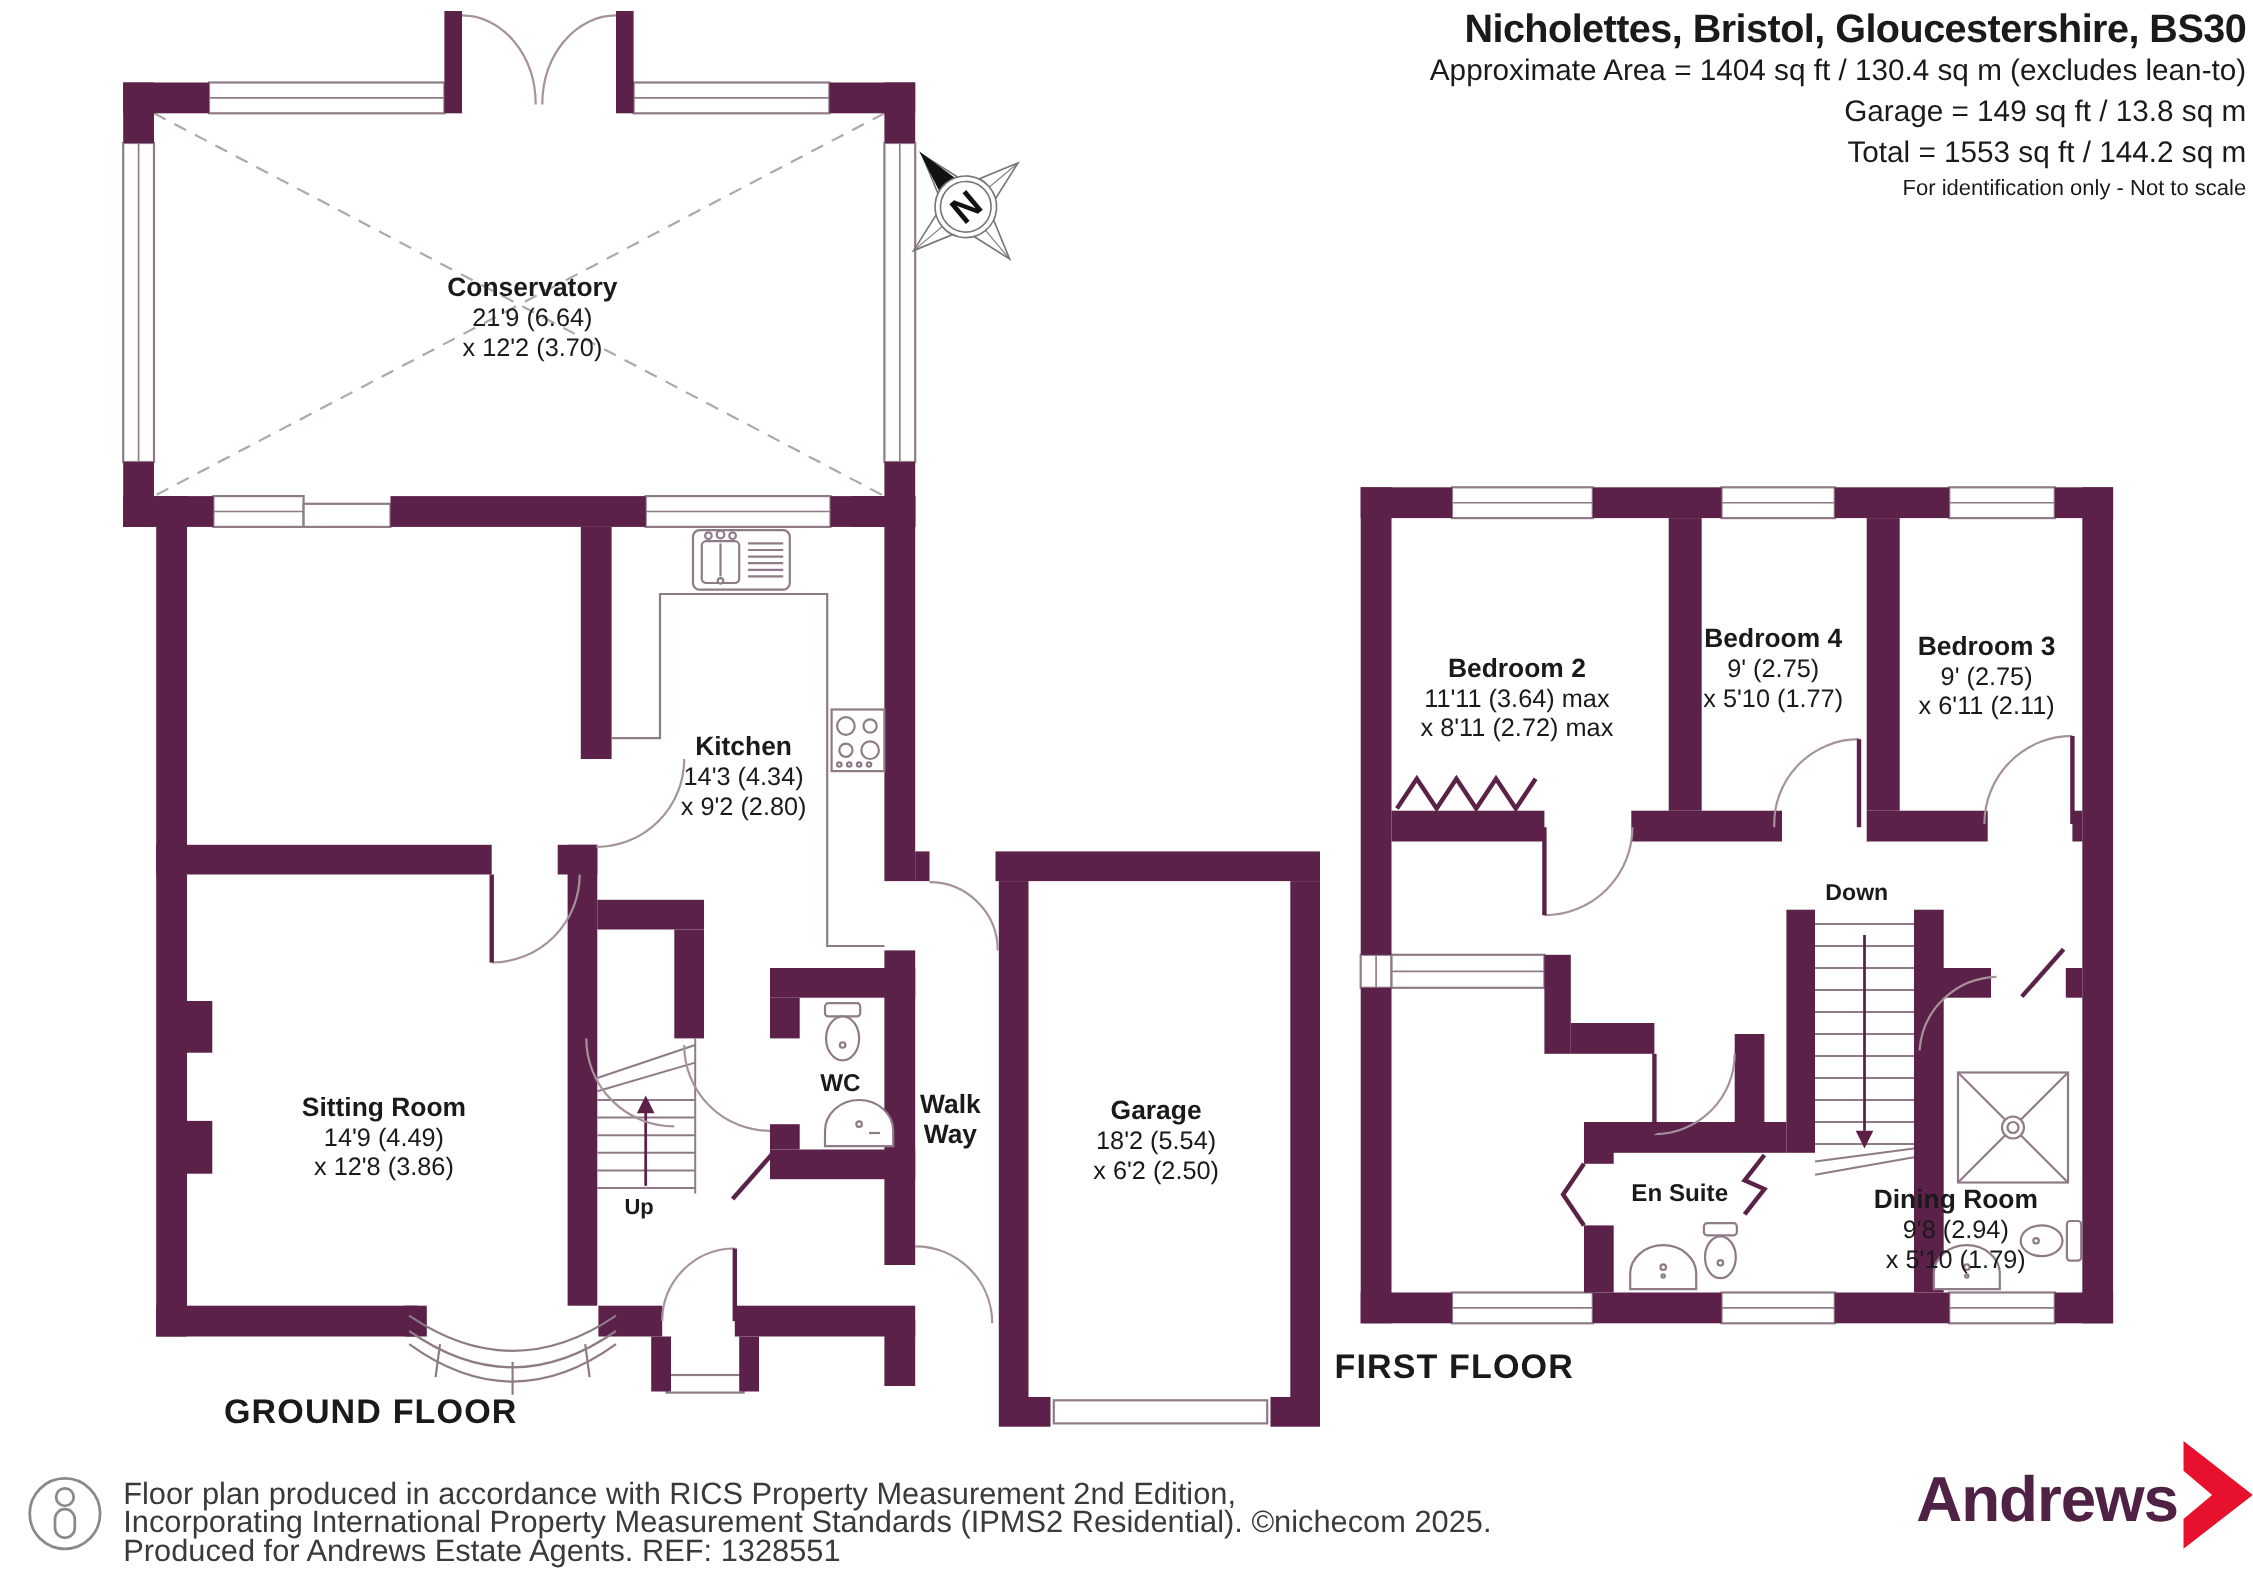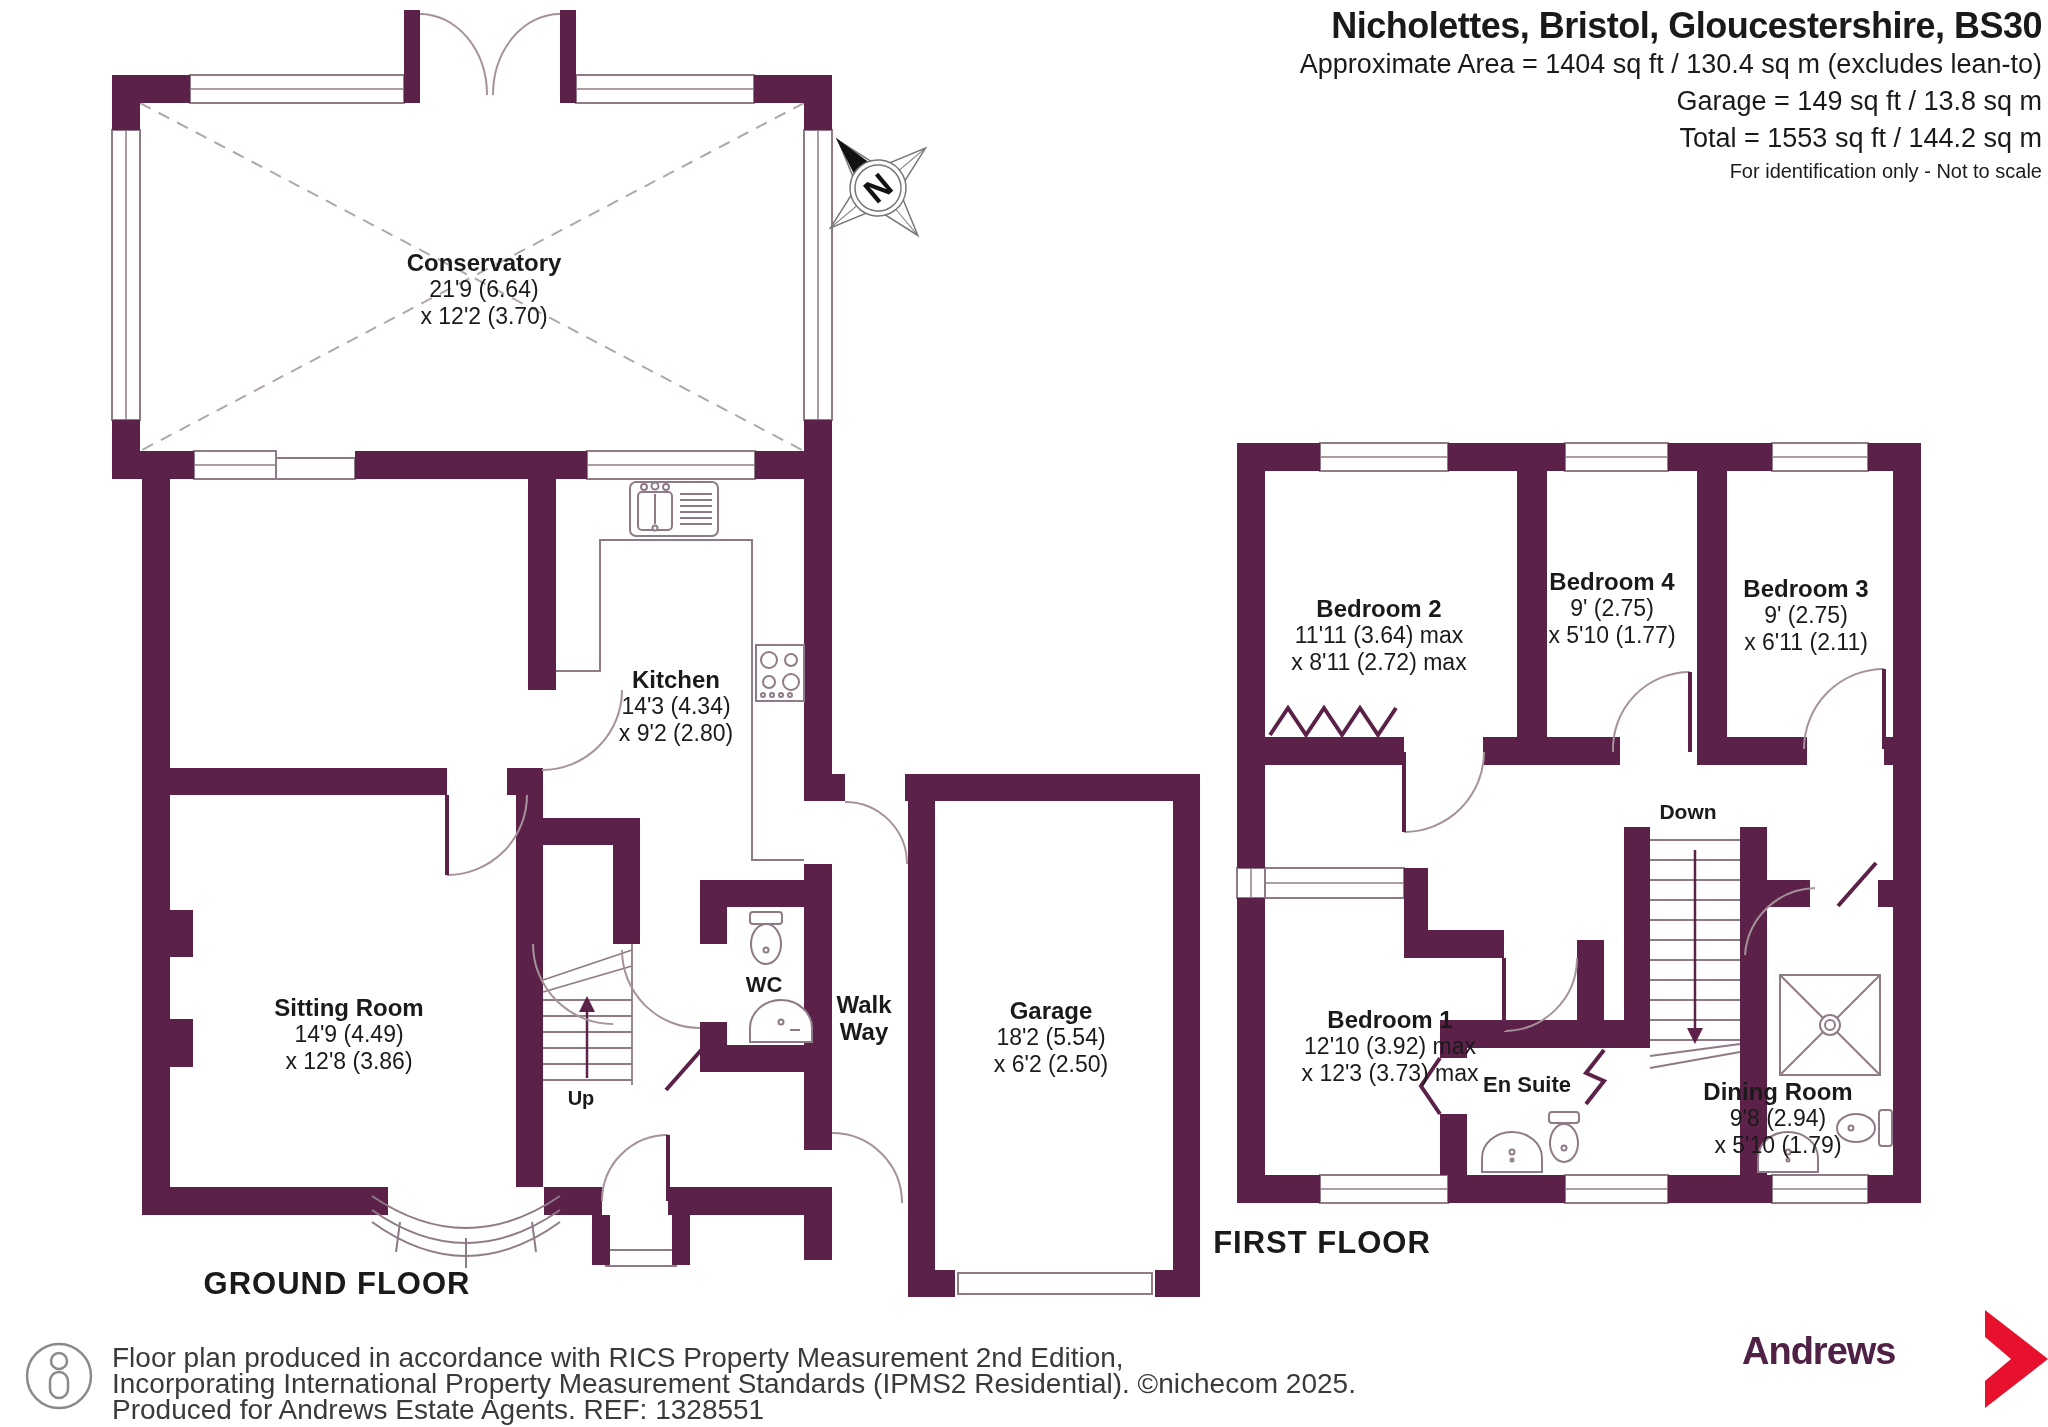--- a/index.html
+++ b/index.html
@@ -9,21 +9,21 @@
   .lbl{position:absolute;transform:translate(-50%,-50%);text-align:center;white-space:nowrap;color:#1a1a1a;}
   .room .name{font-weight:700;font-size:24px;line-height:27px;}
   .room .dim{font-size:23px;line-height:27px;}
   .small-bold{font-weight:700;font-size:22px;}
   .floor-title{font-weight:700;font-size:31px;letter-spacing:1px;}
   .hdr{position:absolute;right:6px;text-align:right;}
   .hdr .title{font-weight:700;font-size:36px;line-height:40px;letter-spacing:-0.5px;}
   .hdr .area{font-size:27px;line-height:37px;}
   .hdr .note{font-size:20px;line-height:28px;}
   .footer-line{position:absolute;left:112px;font-size:28px;color:#3a3a3a;white-space:nowrap;}
-  .logo-text{position:absolute;font-weight:700;font-size:38px;letter-spacing:-1px;}
+  .logo-text{position:absolute;font-weight:700;font-size:58px;letter-spacing:-1px;}
 </style>
 </head>
 <body>
 
 <div id="screen">
 
 <svg width="2048" height="1427" viewBox="0 0 2048 1427">
 
   <g>
 
@@ -374,25 +374,20 @@
 <div class="lbl room" style="left:1612px;top:608px;">
   <div class="name">Bedroom 4</div>
   <div class="dim">9' (2.75)</div>
   <div class="dim">x 5'10 (1.77)</div>
 </div>
 <div class="lbl room" style="left:1806px;top:615px;">
   <div class="name">Bedroom 3</div>
   <div class="dim">9' (2.75)</div>
   <div class="dim">x 6'11 (2.11)</div>
 </div>
-<div class="lbl room" style="left:1390px;top:1046px;">
-  <div class="name">Bedroom 1</div>
-  <div class="dim">12'10 (3.92) max</div>
-  <div class="dim">x 12'3 (3.73) max</div>
-</div>
 <div class="lbl small-bold" style="left:1527px;top:1085px;">En Suite</div>
 <div class="lbl room" style="left:1778px;top:1118px;">
   <div class="name">Dining Room</div>
   <div class="dim">9'8 (2.94)</div>
   <div class="dim">x 5'10 (1.79)</div>
 </div>
 <div class="lbl small-bold" style="left:1688px;top:812px;font-size:21px;">Down</div>
 <div class="lbl floor-title" style="left:1322px;top:1243px;">FIRST FLOOR</div>
 
 <div class="footer-line" style="top:1342px;">Floor plan produced in accordance with RICS Property Measurement 2nd Edition,</div>

